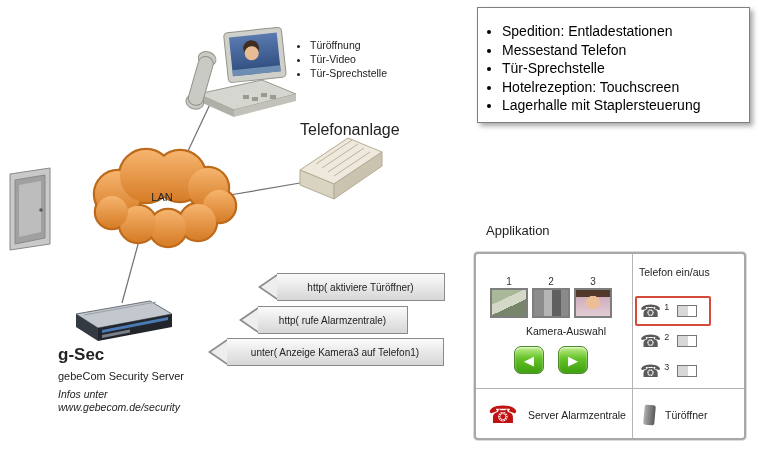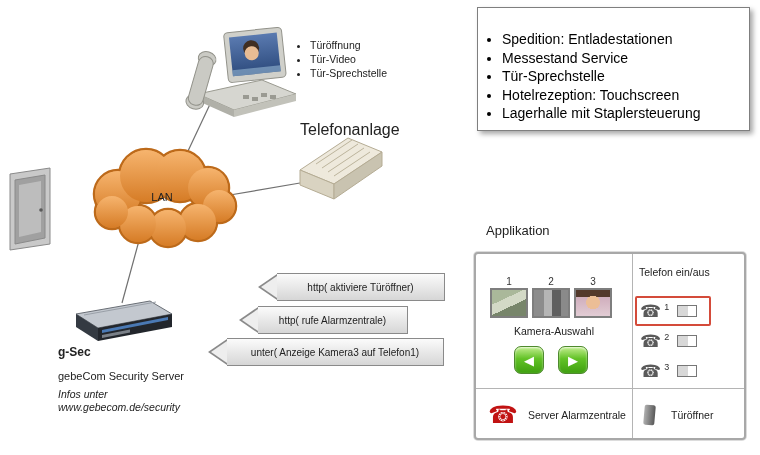--- a/index.html
+++ b/index.html
@@ -3,31 +3,31 @@
 <meta charset="utf-8">
 <style>
   *{margin:0;padding:0;box-sizing:border-box;}
   body{font-family:"Liberation Sans",sans-serif;background:#fff;}
   .canvas{position:relative;width:760px;height:455px;background:#fff;overflow:hidden;}
   .art{position:absolute;left:0;top:0;}
   .lbl{position:absolute;color:#222;}
 
   
   .benefits-box{position:absolute;left:477px;top:7px;width:273px;background:#fff;
-    border:1px solid #7f7f7f;box-shadow:3px 3px 5px rgba(0,0,0,.35);padding:22px 6px 7px 6px;}
+    border:1px solid #7f7f7f;box-shadow:3px 3px 5px rgba(0,0,0,.35);padding:14px 6px 7px 6px;}
   .benefits-box ul{list-style:disc;margin-left:18px;}
   .benefits-box li{font-size:14px;line-height:18.5px;color:#000;}
 
   
   .phone-features{position:absolute;left:306px;top:38px;list-style:disc;margin-left:4px;}
   .phone-features li{font-size:10.5px;line-height:14px;color:#222;}
 
   .telefonanlage{left:300px;top:121px;font-size:16px;}
   .lan{left:138px;top:191px;width:48px;text-align:center;font-size:11px;}
-  .gsec{left:58px;top:345px;font-size:12px;font-weight:bold;}
+  .gsec{left:58px;top:345px;font-size:17px;font-weight:bold;}
   .server-sub{left:58px;top:370px;font-size:11px;}
   .infos{left:58px;top:388px;font-size:10.5px;font-style:italic;line-height:13px;}
   .applikation{left:486px;top:223px;font-size:13px;}
 
   
   .harrow{position:absolute;height:28px;background:linear-gradient(180deg,#fbfbfb,#d6d6d6);
     border:1px solid #8a8a8a;border-left:none;display:flex;align-items:center;justify-content:center;
     font-size:10px;color:#222;white-space:nowrap;}
   .harrow::before{content:"";position:absolute;left:-19px;top:50%;margin-top:-13px;
     border-top:13px solid transparent;border-bottom:13px solid transparent;border-right:19px solid #8a8a8a;}
@@ -44,36 +44,36 @@
   .hdiv{position:absolute;left:0;top:134px;width:100%;height:1px;background:#b4b4b4;}
   .cam-num{position:absolute;top:22px;width:12px;text-align:center;font-size:10px;color:#333;}
   .n1{left:27px}.n2{left:69px}.n3{left:111px}
   .thumb{position:absolute;top:34px;width:38px;height:30px;border:2px solid #7e7e7e;cursor:pointer;}
   .t1{left:14px;background:linear-gradient(155deg,#aab89a 0 35%,#d3d9c6 35% 60%,#77856a 60%);}
   .t2{left:56px;background:linear-gradient(90deg,#8c8c8c 0 28%,#b5b5b5 28% 52%,#5f5f5f 52% 78%,#8a8a8a 78%);}
   .t3{left:98px;background:
       radial-gradient(circle at 50% 48%, #ecbe96 0 31%, rgba(0,0,0,0) 32%),
       linear-gradient(180deg,#53392b 0 26%, rgba(0,0,0,0) 26%),
       linear-gradient(180deg,#c9a3b4,#e2ccd4);}
-  .kam-label{position:absolute;left:0;top:71px;width:156px;text-align:center;font-size:10.5px;color:#222;}
+  .kam-label{position:absolute;left:12px;top:71px;width:156px;text-align:center;font-size:10.5px;color:#222;}
   .green-btn{position:absolute;top:92px;width:30px;height:28px;border-radius:7px;border:1px solid #4e8a2e;
     background:linear-gradient(180deg,#c2ee8e,#62c226 45%,#3fa010);display:flex;align-items:center;
     justify-content:center;color:#fff;font-size:13px;box-shadow:inset 0 1px 2px rgba(255,255,255,.7);cursor:pointer;}
   .prev{left:38px}.next{left:82px}
   .tel-header{position:absolute;left:163px;top:12px;font-size:10.5px;color:#222;}
   .tel-row{position:absolute;left:164px;display:flex;align-items:center;height:26px;cursor:pointer;}
   .r1{top:44px}.r2{top:74px}.r3{top:104px}
   .tel-icon{font-size:17px;color:#5a5a5a;line-height:1;}
   .tel-num{font-size:9px;margin:0 2px 8px 3px;color:#333;}
   .toggle{width:20px;height:12px;border:1px solid #777;background:linear-gradient(90deg,#d8d8d8 55%,#fff 55%);margin-left:6px;}
   .sel-outline{position:absolute;left:159px;top:42px;width:76px;height:30px;border:2px solid #d44b3a;border-radius:2px;}
   .alarm-cell{position:absolute;left:0;top:135px;width:156px;height:51px;display:flex;align-items:center;gap:10px;padding-left:12px;cursor:pointer;}
   .alarm-icon{font-size:24px;color:#c11212;line-height:1;}
   .cell-label{font-size:10.5px;color:#222;}
-  .opener-cell{position:absolute;left:157px;top:135px;right:0;height:51px;display:flex;align-items:center;gap:16px;padding-left:11px;cursor:pointer;}
+  .opener-cell{position:absolute;left:157px;top:135px;right:0;height:51px;display:flex;align-items:center;gap:10px;padding-left:11px;cursor:pointer;}
   .opener-icon{width:11px;height:20px;background:linear-gradient(90deg,#b0b0b0,#585858);border-radius:2px;transform:rotate(5deg);}
 </style>
 </head>
 <body>
 
 <div class="canvas">
 
   <svg class="art" width="760" height="455" viewBox="0 0 760 455">
     <defs>
       <linearGradient id="cloudg" x1="0" y1="0" x2="0" y2="1">
@@ -166,21 +166,21 @@
       <polygon points="76,314 98,328 98,341 76,327" fill="#343a42"></polygon>
       <polygon points="98,328 172,314 172,327 98,341" fill="#22262c"></polygon>
       <polygon points="102,330 168,317 168,320 102,333" fill="#4a79b4"></polygon>
       <polygon points="102,335 130,329.5 130,332.5 102,338" fill="#7a8088"></polygon>
     </g>
   </svg>
 
   <div class="benefits-box">
     <ul>
       <li>Spedition: Entladestationen</li>
-      <li>Messestand Service</li>
+      <li>Messestand Telefon</li>
       <li>Tür-Sprechstelle</li>
       <li>Hotelrezeption: Touchscreen</li>
       <li>Lagerhalle mit Staplersteuerung</li>
     </ul>
   </div>
 
   <ul class="phone-features">
     <li>Türöffnung</li>
     <li>Tür-Video</li>
     <li>Tür-Sprechstelle</li>

